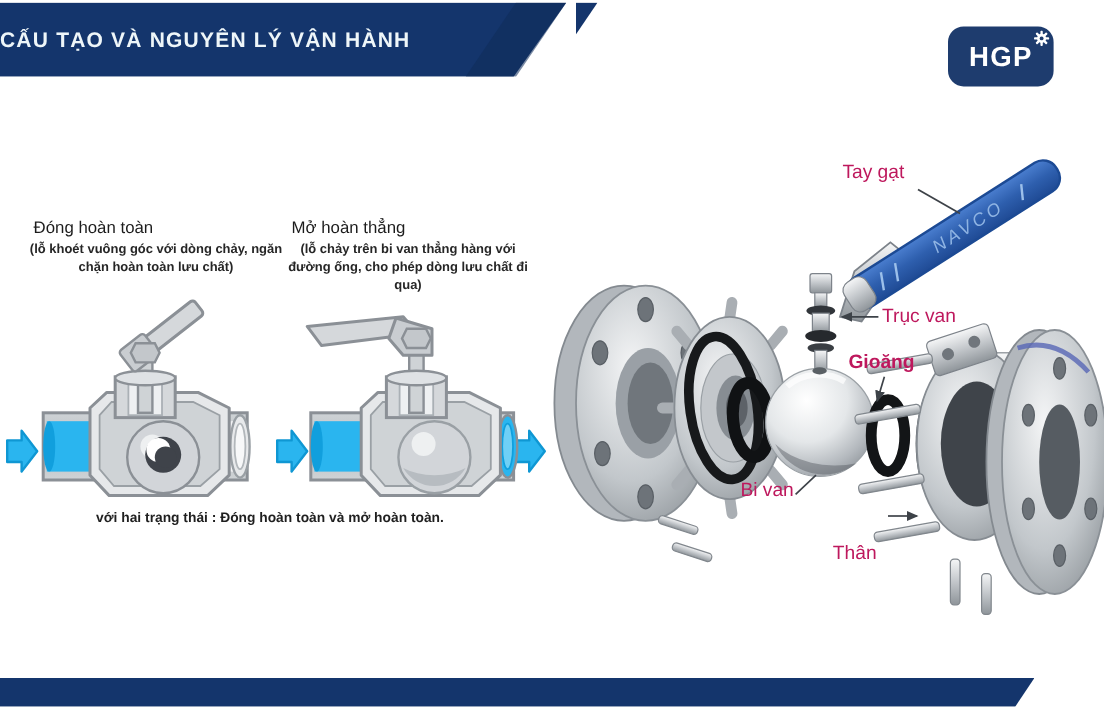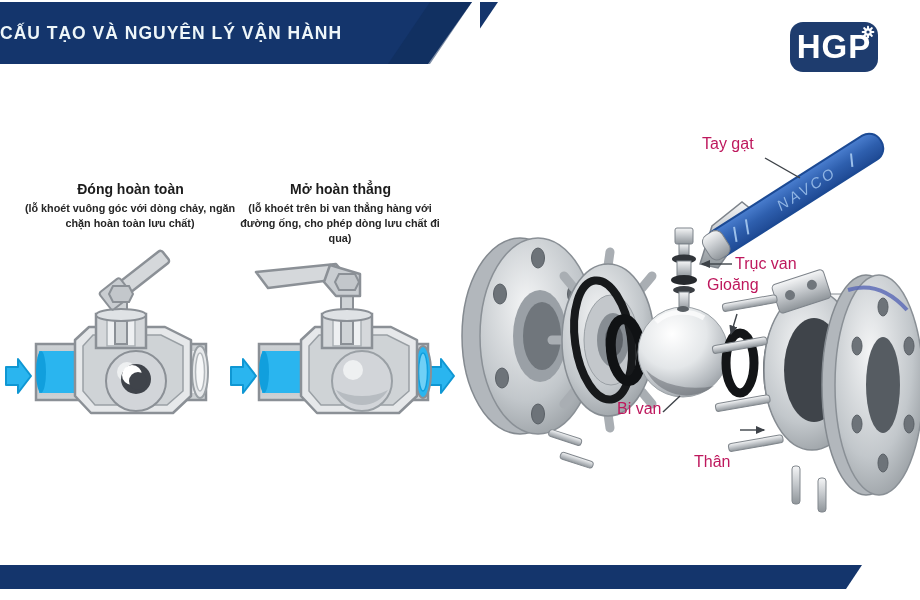--- a/index.html
+++ b/index.html
@@ -13,38 +13,38 @@
   .banner-fold{left:388px;top:2px;width:84px;height:62px;background:#0f2b5a;opacity:.55;
           clip-path:polygon(50% 0,100% 0,50% 100%,0 100%);}
   .banner-stripe{left:480px;top:2px;width:60px;height:62px;background:#14356c;
           clip-path:polygon(0 0,30% 0,calc(30% - 42px) 100%,-70% 100%);}
   .banner-title{left:0;top:2px;width:440px;height:62px;line-height:62px;
           color:#eef6f9;font-size:17.5px;font-weight:600;letter-spacing:1px;white-space:nowrap;}
 
   
   .logo{left:790px;top:22px;width:88px;height:50px;background:#1e3c6e;border-radius:13px;
         display:flex;align-items:center;justify-content:center;}
-  .logo-text{color:#ffffff;font-size:33px;font-weight:bold;letter-spacing:1px;}
+  .logo-text{color:#ffffff;font-size:23px;font-weight:bold;letter-spacing:1px;}
   .logo-gear{position:absolute;right:3px;top:3px;width:14px;height:14px;}
 
   
-  .diag-title{font-size:14px;font-weight:bold;color:#1c1c1c;text-align:center;}
+  .diag-title{font-size:14px;font-weight:normal;color:#1c1c1c;}
   .diag-sub{font-size:10.8px;font-weight:600;color:#262626;text-align:center;line-height:1.38;}
   #closed-title{left:28px;top:181px;width:205px;}
   #closed-sub{left:20px;top:201px;width:220px;}
   #open-title{left:243px;top:181px;width:195px;}
   #open-sub{left:234px;top:201px;width:212px;}
   .caption{left:48px;top:425px;width:354px;text-align:center;font-size:11.5px;font-weight:600;
            color:#1f1f1f;line-height:1.32;}
 
   
   .part-label{font-size:16px;color:#be185d;white-space:nowrap;}
   #lbl-handle{left:702px;top:135px;}
   #lbl-stem{left:735px;top:255px;}
-  #lbl-gasket{left:707px;top:276px;}
+  #lbl-gasket{left:707px;top:294px;font-weight:bold;}
   #lbl-ball{left:617px;top:400px;}
   #lbl-body{left:694px;top:421px;margin-top:32px;}
 
   
   .footer-bar{left:0;top:565px;width:862px;height:24px;background:#14356c;
               clip-path:polygon(0 0,100% 0,calc(100% - 16px) 100%,0 100%);}
 </style>
 </head>
 <body>
 
@@ -63,22 +63,23 @@
       <rect x="1" y="8.6" width="18" height="2.8" rx="1" transform="rotate(45 10 10)"></rect>
       <circle cx="10" cy="10" r="5.4"></circle>
     </g>
     <circle cx="10" cy="10" r="2.3" fill="#1e3c6e"></circle>
   </svg>
 </div>
 
 <div class="abs diag-title" id="closed-title">Đóng hoàn toàn</div>
 <div class="abs diag-sub" id="closed-sub">(lỗ khoét vuông góc với dòng chảy, ngăn chặn hoàn toàn lưu chất)</div>
 <div class="abs diag-title" id="open-title">Mở hoàn thẳng</div>
-<div class="abs diag-sub" id="open-sub">(lỗ khoét trên bi van thẳng hàng với đường ống, cho phép dòng lưu chất đi qua)</div>
+<div class="abs diag-sub" id="open-sub">(lỗ chảy trên bi van thẳng hàng với đường ống, cho phép dòng lưu chất đi qua)</div>
 <div class="abs caption">
+  <div>với hai trạng thái : Đóng hoàn toàn và mở hoàn toàn.</div>
 </div>
 
 <svg class="abs" style="left:3px;top:238px" width="222" height="182" viewBox="0 0 222 182">
   <defs>
     <linearGradient id="pipeg" x1="0" y1="0" x2="0" y2="1">
       <stop offset="0" stop-color="#cfd3d6"></stop>
         <stop offset=".5" stop-color="#b9bdc1"></stop>
         <stop offset="1" stop-color="#cfd3d6"></stop>
     </linearGradient>
   </defs>

